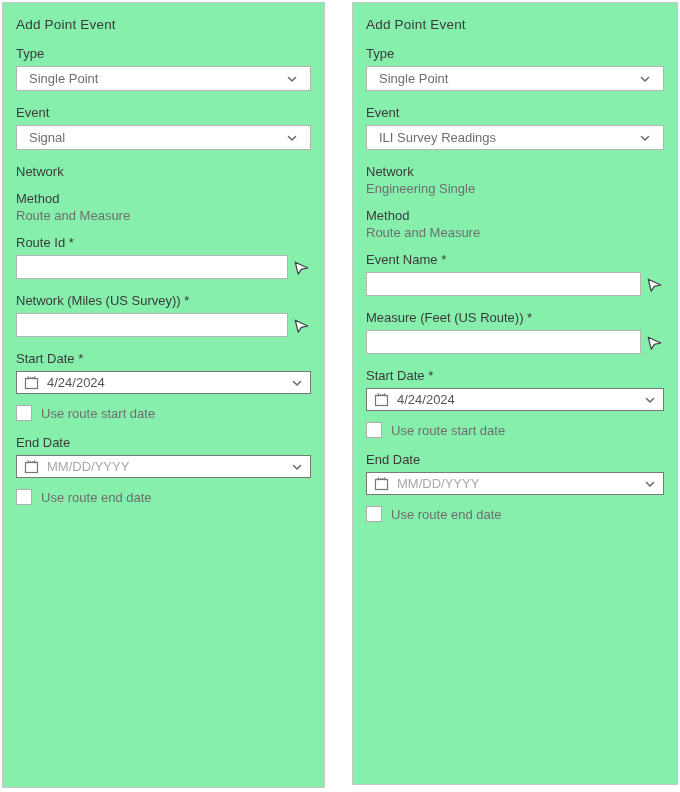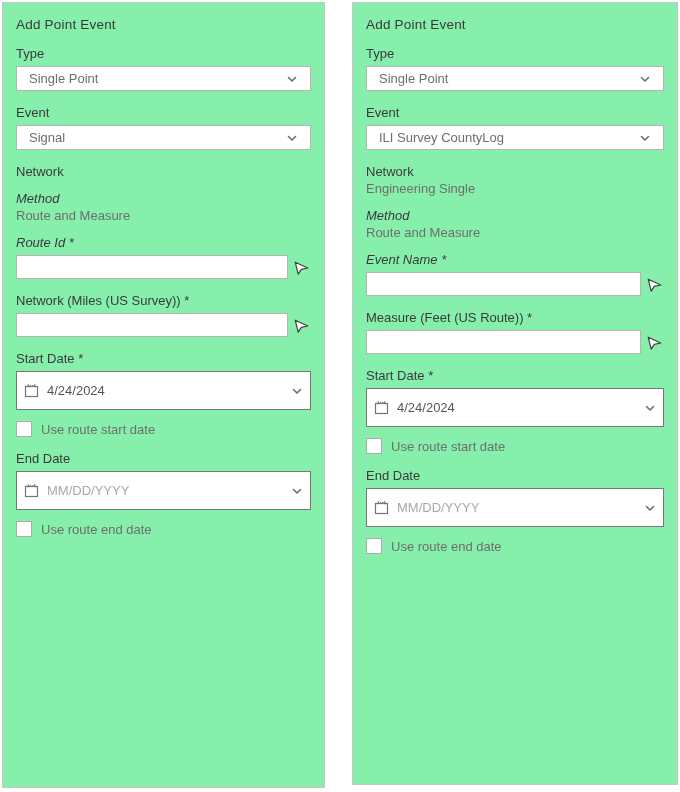--- a/index.html
+++ b/index.html
@@ -13,21 +13,21 @@
     position:absolute; top:2px; background:#86efac;
     border:1px solid #c6c6c6; box-sizing:border-box;
     padding:0 13px;
   }
   #panel-left  { left:2px;   width:323px; height:786px; }
   #panel-right { left:352px; width:326px; height:783px; }
 
   .panel-title { margin-top:14px; font-size:13.5px; color:#3a3a3a; letter-spacing:.2px; }
 
   .field-label { margin-top:14px; margin-bottom:5px; font-size:13px; color:#3a3a3a; }
-  .field-label.tight { margin-top:12px;font-style:italic; }
+  .field-label.tight { margin-top:12px; }
 
   .static-value { font-size:13px; color:#6e6e6e; margin-top:2px; }
 
   .select {
     height:25px; border:1px solid #b5b5b5; background:#fff;
     display:flex; align-items:center; justify-content:space-between;
     padding:0 12px; box-sizing:border-box; cursor:default;
   }
   .select .sel-text { font-size:13px; color:#6e6e6e; }
 
@@ -42,21 +42,21 @@
   }
   .picker-btn {
     width:20px; height:20px; margin-left:3px; flex:0 0 auto;
     display:flex; align-items:center; justify-content:center;
     background:transparent; border:none; padding:0; cursor:pointer;
   }
   .picker-btn svg { width:17px; height:17px; }
   .picker-btn path { fill:#ffffff; stroke:#3f3f3f; stroke-width:1.2; stroke-linejoin:round; }
 
   .datebox {
-    height:39px; border:1px solid #787878; background:#fff;
+    height:23px; border:1px solid #787878; background:#fff;
     display:flex; align-items:center; padding:0 7px; box-sizing:border-box;
     margin-top:5px;
   }
   .cal-icon { width:15px; height:15px; margin-right:8px; flex:0 0 auto; }
   .cal-icon rect, .cal-icon line { fill:none; stroke:#757575; stroke-width:1.2; }
   .date-text { flex:1; font-size:13px; color:#555555; }
   .date-text.placeholder { color:#a8a8a8; }
 
   .checkbox-row { display:flex; align-items:center; margin-top:11px; }
   .checkbox {
@@ -159,21 +159,21 @@
   <div class="field-label">Type</div>
   <div class="select">
     <span class="sel-text">Single Point</span>
     <svg class="chev" viewBox="0 0 12 12">
         <polyline points="2.5,4.5 6,8 9.5,4.5"></polyline>
       </svg>
   </div>
 
   <div class="field-label">Event</div>
   <div class="select">
-    <span class="sel-text">ILI Survey CountyLog</span>
+    <span class="sel-text">ILI Survey Readings</span>
     <svg class="chev" viewBox="0 0 12 12">
         <polyline points="2.5,4.5 6,8 9.5,4.5"></polyline>
       </svg>
   </div>
 
   <div class="field-label">Network</div>
   <div class="static-value" style="margin-top:-3px">Engineering Single</div>
 
   <div class="field-label tight" style="margin-bottom:0">Method</div>
   <div class="static-value">Route and Measure</div>

